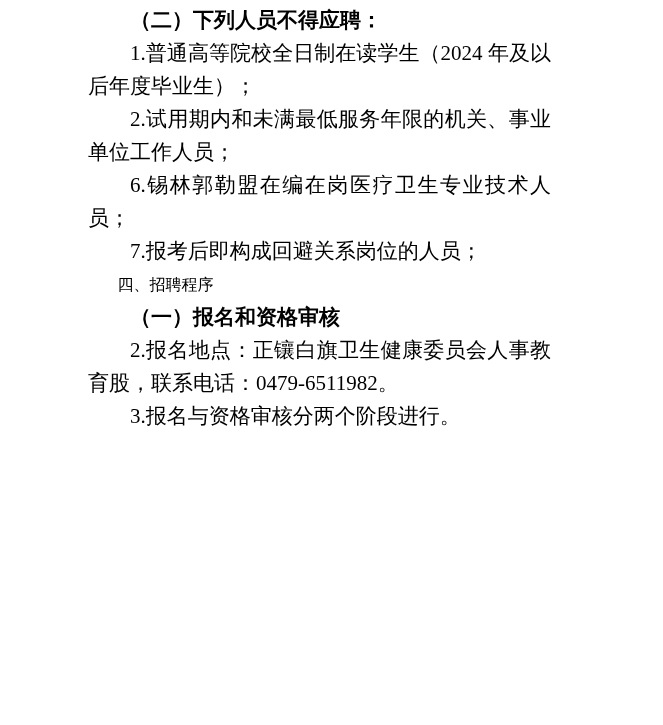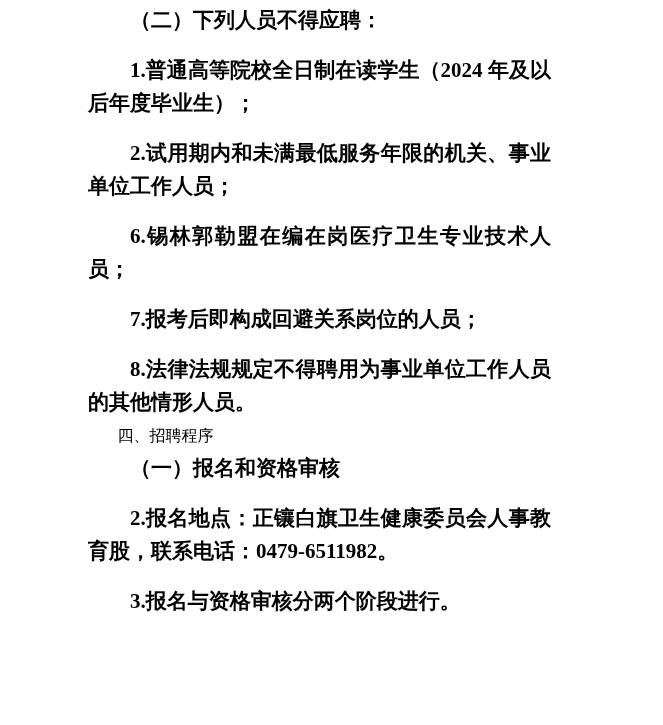--- a/index.html
+++ b/index.html
@@ -23,22 +23,21 @@
     margin: 0;
     color: #000000;
     font-size: 21px;
     line-height: 33px;
     text-align: justify;
     text-indent: 2em;
     font-family: "Liberation Serif", "DejaVu Serif", serif;
     word-break: break-all;
   }
   .para.body {
-    font-weight: bold;
-    margin-top: 17px;
+    font-weight: normal;
   }
   .para.heading2 {
     font-weight: bold;
     font-family: "Liberation Serif", "DejaVu Serif", serif;
   }
   .para.heading1 {
     font-weight: normal;
     font-size: 16px;
     font-family: "Liberation Sans", "DejaVu Sans", sans-serif;
     text-indent: 1.85em;
@@ -47,19 +46,18 @@
 </head>
 <body>
 
 <div class="page">
   <div class="doc-body">
       <div class="para heading2">（二）下列人员不得应聘：</div>
       <div class="para body">1.普通高等院校全日制在读学生（2024 年及以后年度毕业生）；</div>
       <div class="para body">2.试用期内和未满最低服务年限的机关、事业单位工作人员；</div>
       <div class="para body">6.锡林郭勒盟在编在岗医疗卫生专业技术人员；</div>
       <div class="para body">7.报考后即构成回避关系岗位的人员；</div>
-      <div class="para body">8.法律法规规定不得聘用为事业单位工作人员的其他情形人员。</div>
       <div class="para heading1">四、招聘程序</div>
       <div class="para heading2">（一）报名和资格审核</div>
       <div class="para body">2.报名地点：正镶白旗卫生健康委员会人事教育股，联系电话：0479-6511982。</div>
       <div class="para body">3.报名与资格审核分两个阶段进行。</div>
     </div>
 </div>
 
 </body></html>

